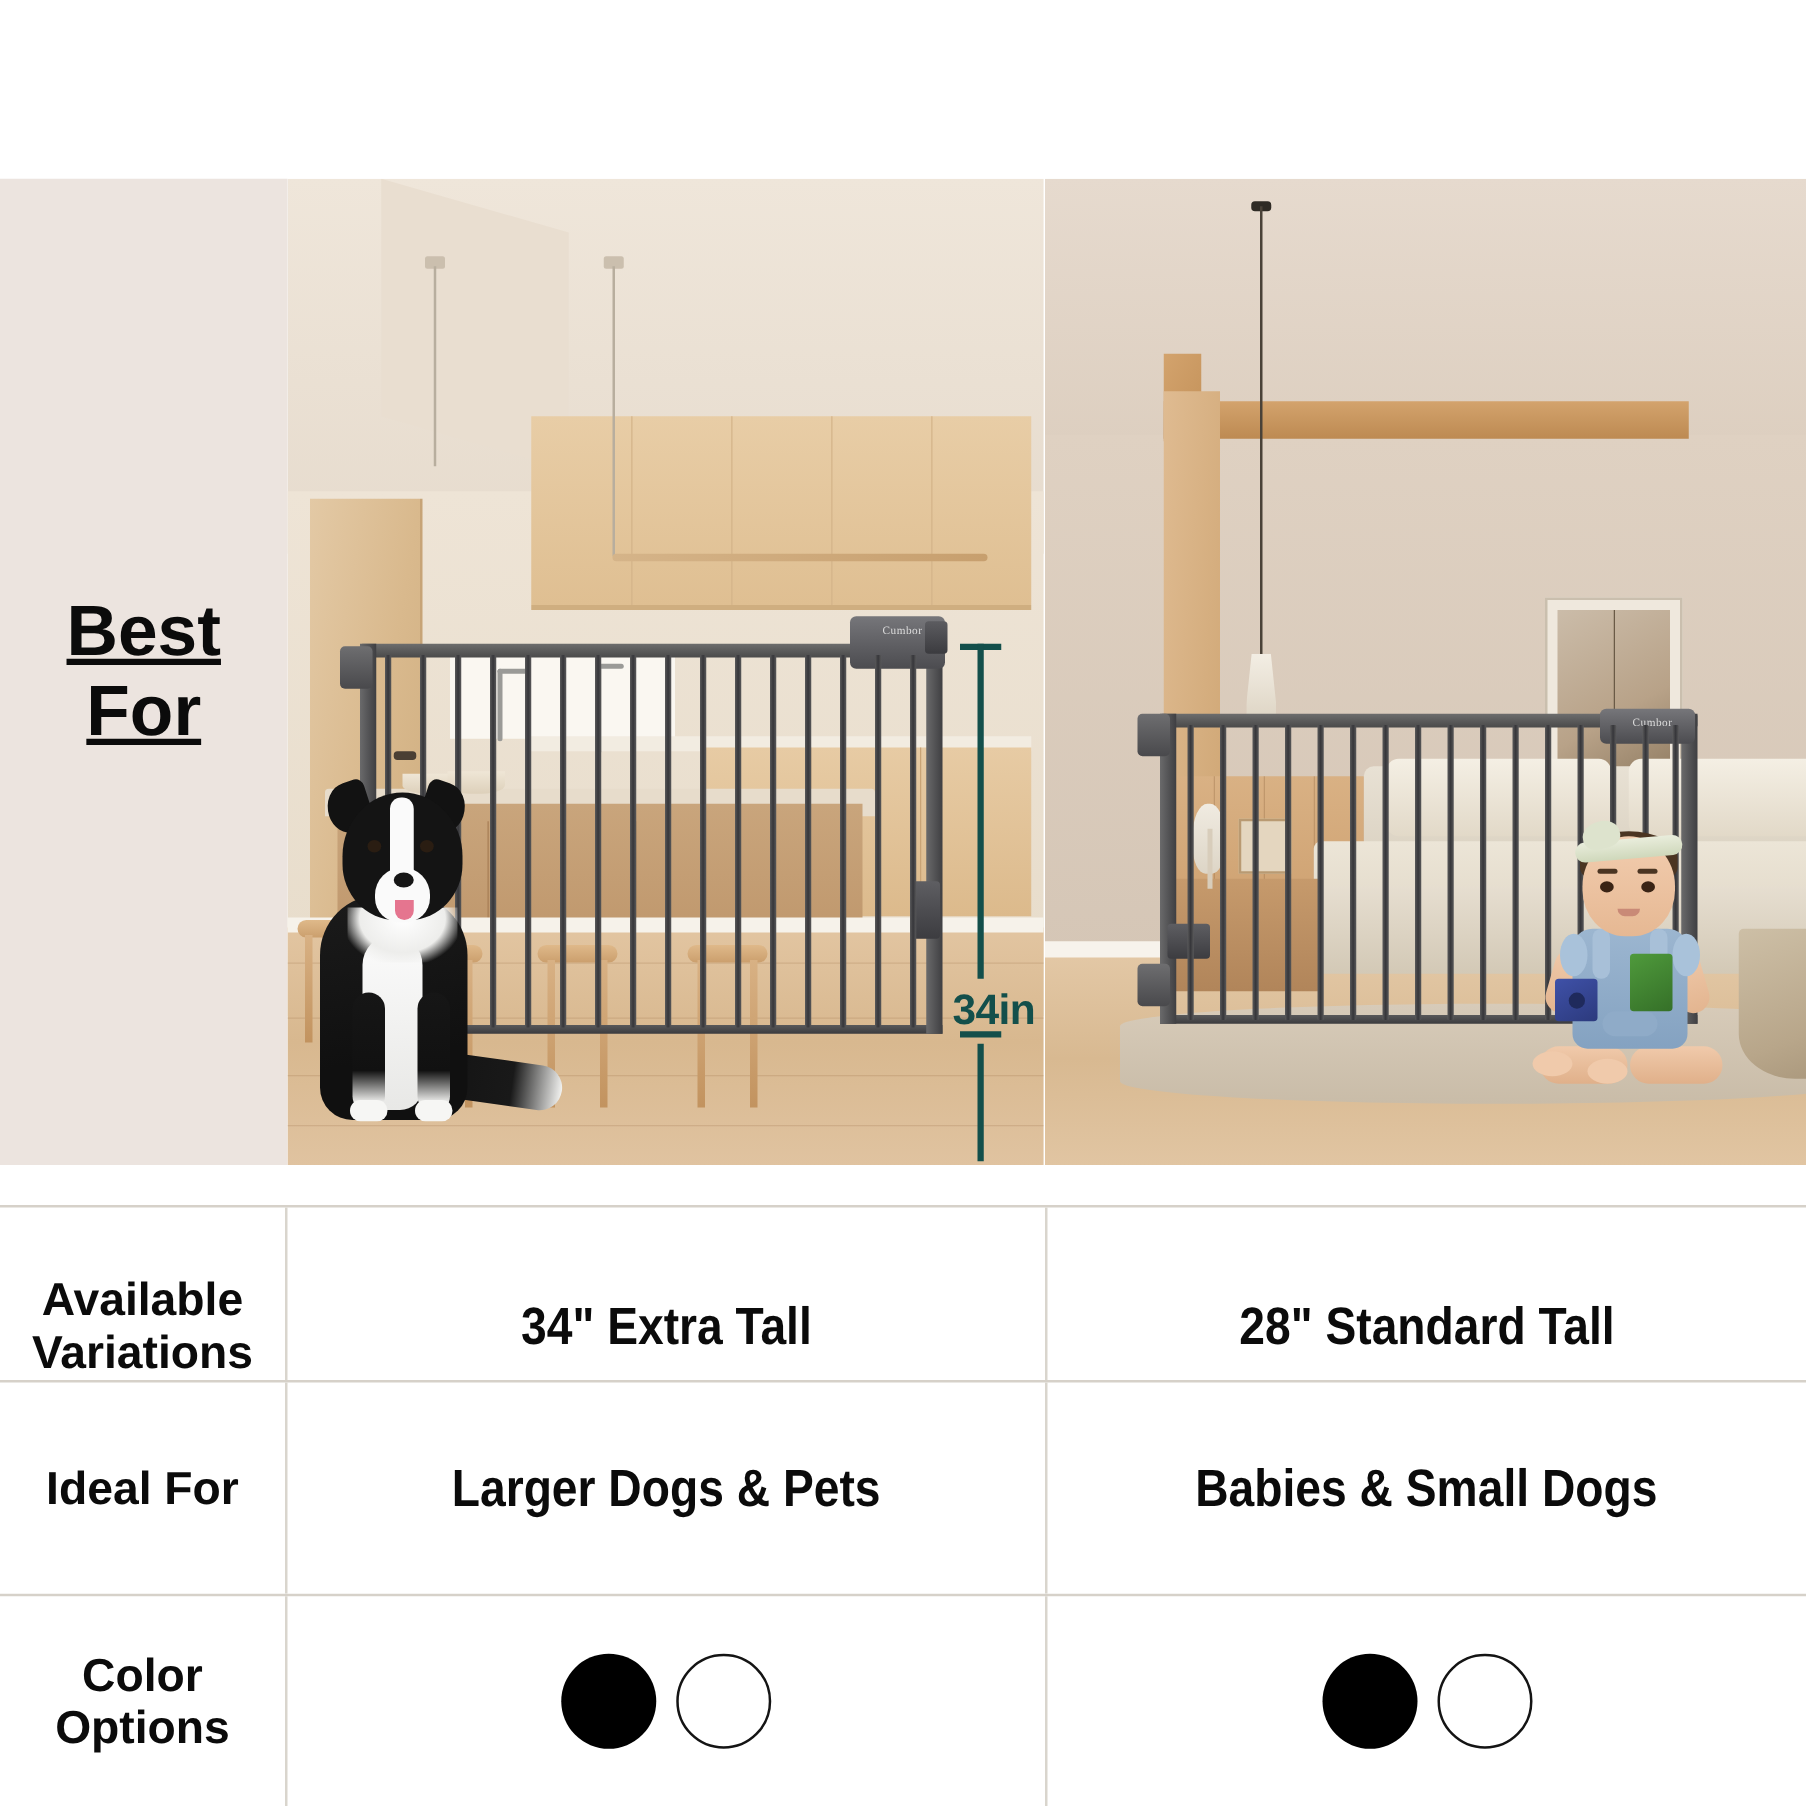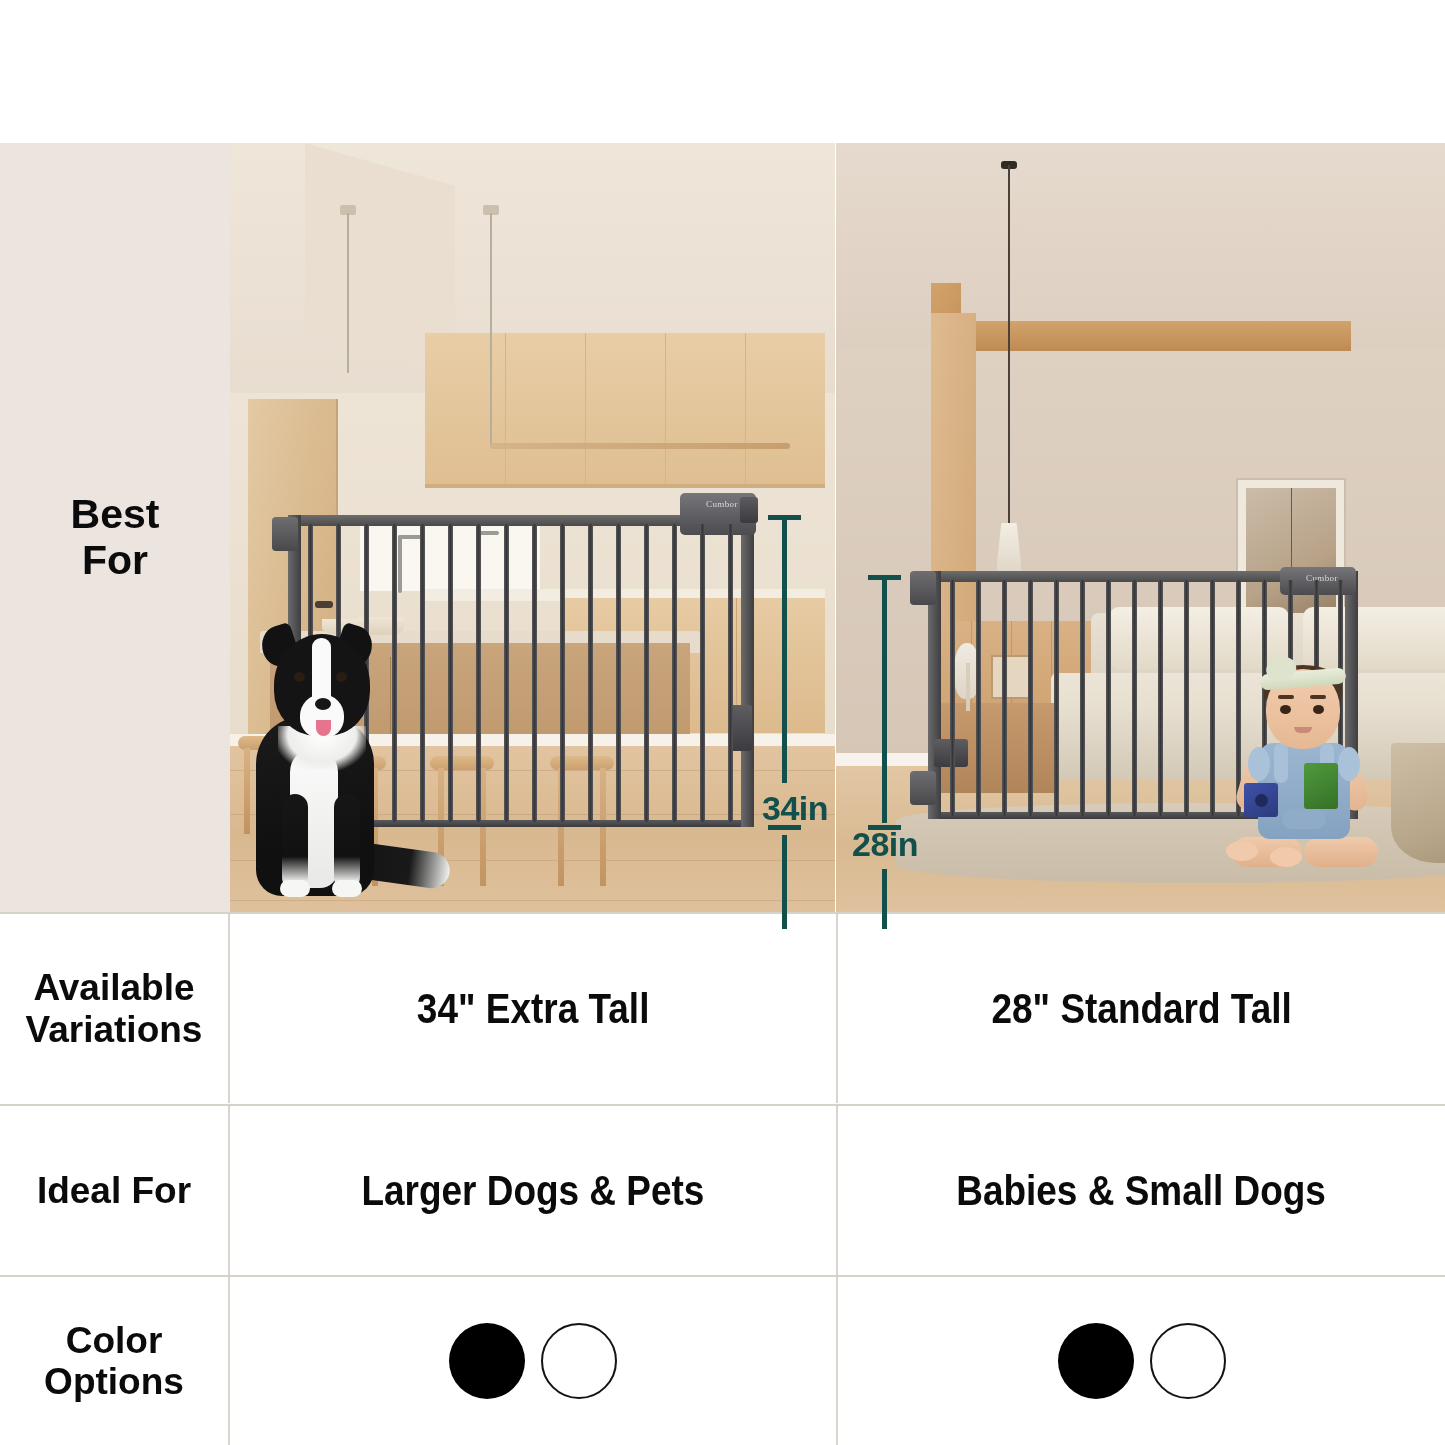--- a/index.html
+++ b/index.html
@@ -22,22 +22,22 @@
   }
 
   
   .photo-row { position:absolute; left:0; top:143px; width:1445px; height:789px; }
 
   .label-cell-best {
     position:absolute; left:0; top:0; width:230px; height:789px;
     background:#ece4df; display:flex; align-items:center; justify-content:center;
   }
   .label-best-text {
-    font-size:41px; font-weight:bold; color:#0b0b0b; line-height:1.12;
-    text-align:center; white-space:pre-line;
+    font-size:57px; font-weight:bold; color:#0b0b0b; line-height:1.12;
+    text-align:center; white-space:pre-line;text-decoration:underline;
   }
 
   .scene { position:absolute; top:0; height:789px; overflow:hidden; }
   .scene-left  { left:230px;  width:605px; }
   .scene-right { left:836px;  width:609px; }
 
   
   .k-ceiling { position:absolute; left:0; top:0; width:100%; height:300px;
                background:linear-gradient(180deg,#efe6da 0%,#e6dbcd 100%); }
   .k-backwall { position:absolute; left:0; top:250px; width:100%; height:420px;
@@ -474,30 +474,23 @@
     </div>
 
     <div class="measure" style="left:760px;top:0;width:80px;height:789px">
       <div class="m-cap" style="left:8px;top:372px"></div>
       <div class="m-line" style="left:22px;top:372px;height:268px"></div>
       <div class="m-label" style="left:2px;top:646px">34in</div>
       <div class="m-line" style="left:22px;top:692px;height:94px"></div>
       <div class="m-cap" style="left:8px;top:682px"></div>
     </div>
 
-    <div class="measure" style="left:852px;top:0;width:80px;height:789px">
-      <div class="m-cap" style="left:16px;top:432px"></div>
-      <div class="m-line" style="left:30px;top:432px;height:248px"></div>
-      <div class="m-label" style="left:0px;top:682px">28in</div>
-      <div class="m-line" style="left:30px;top:726px;height:60px"></div>
-      <div class="m-cap" style="left:16px;top:682px"></div>
-    </div>
   </div>
 
-  <div class="trow" style="top:912px;height:191px">
+  <div class="trow" style="top:964px;height:191px">
     <div class="tcell-label">
       <div class="row-label-text">Available
 Variations</div>
     </div>
     <div class="tcell">
       <div class="row-value-text">34" Extra Tall</div>
     </div>
     <div class="tcell col2">
       <div class="row-value-text">28" Standard Tall</div>
     </div>

